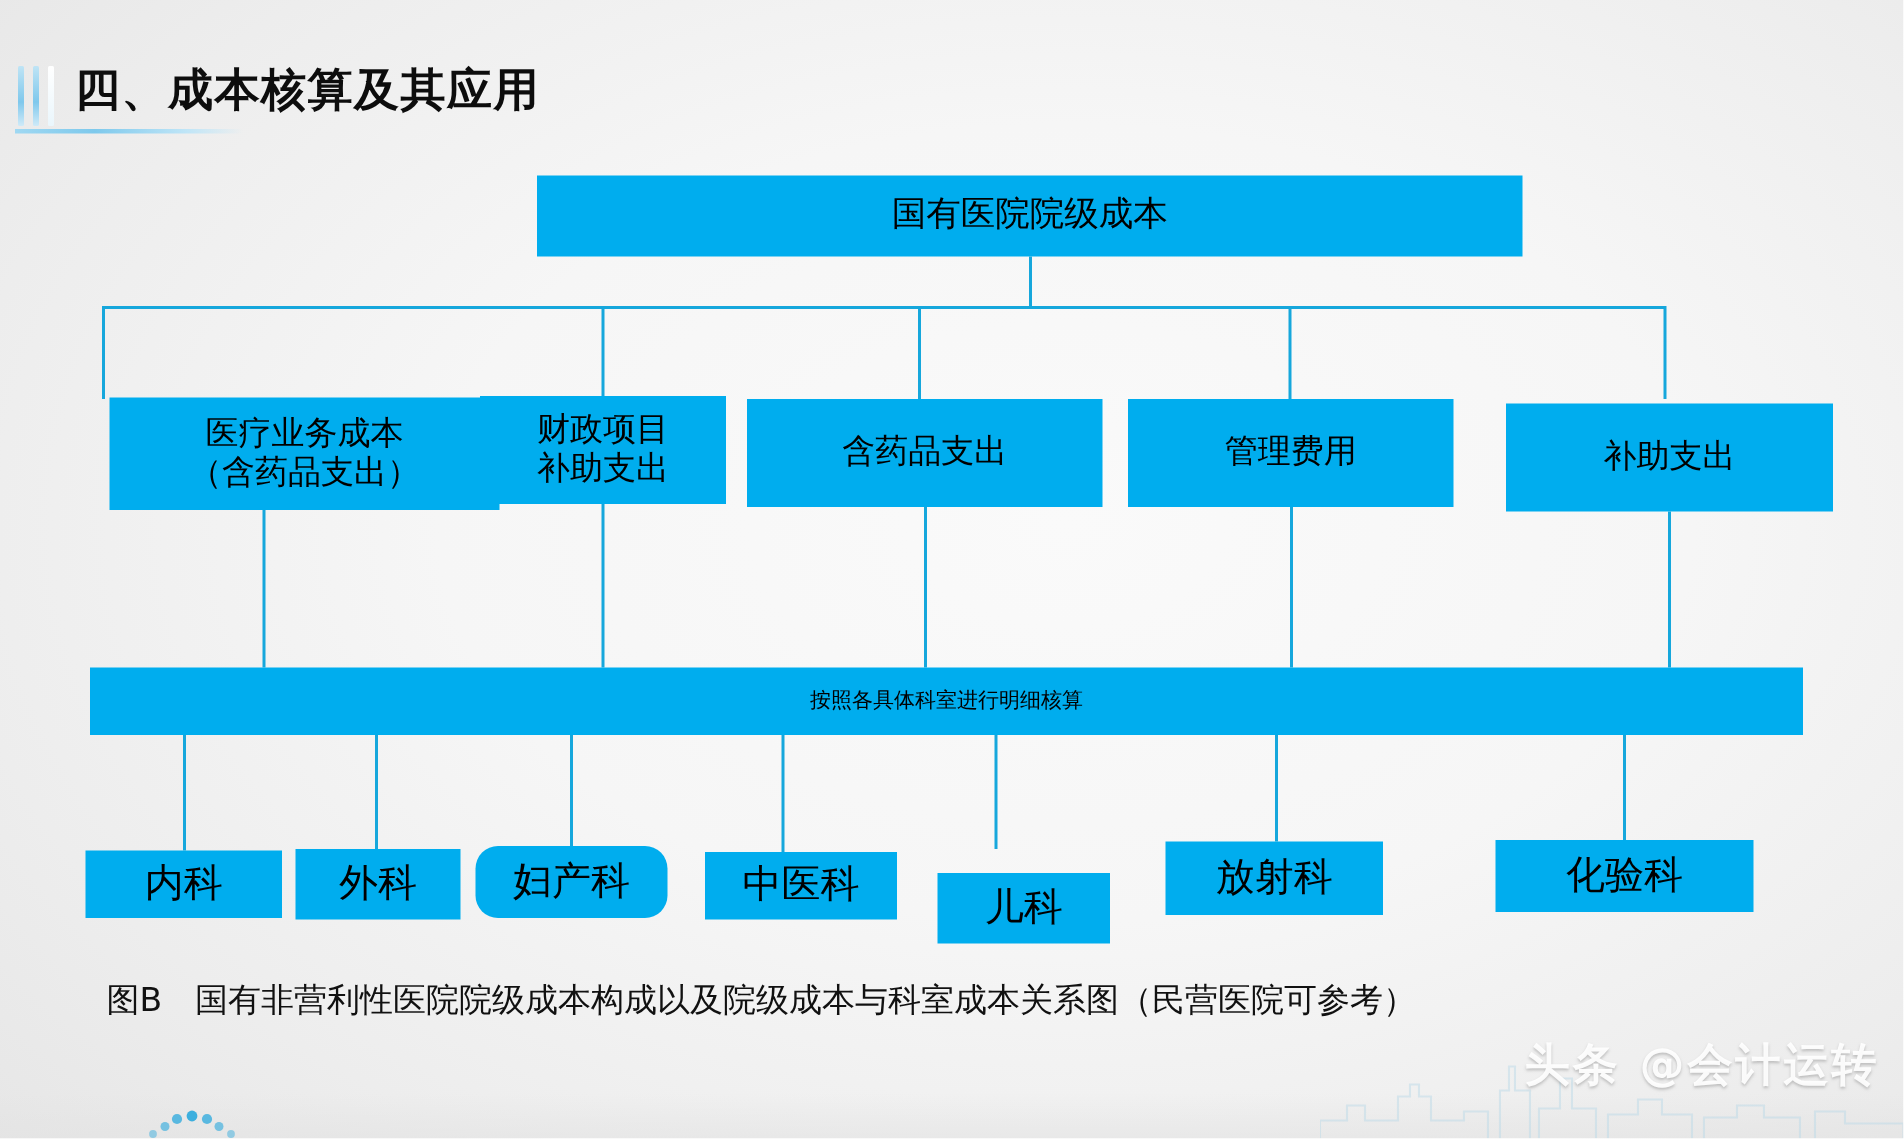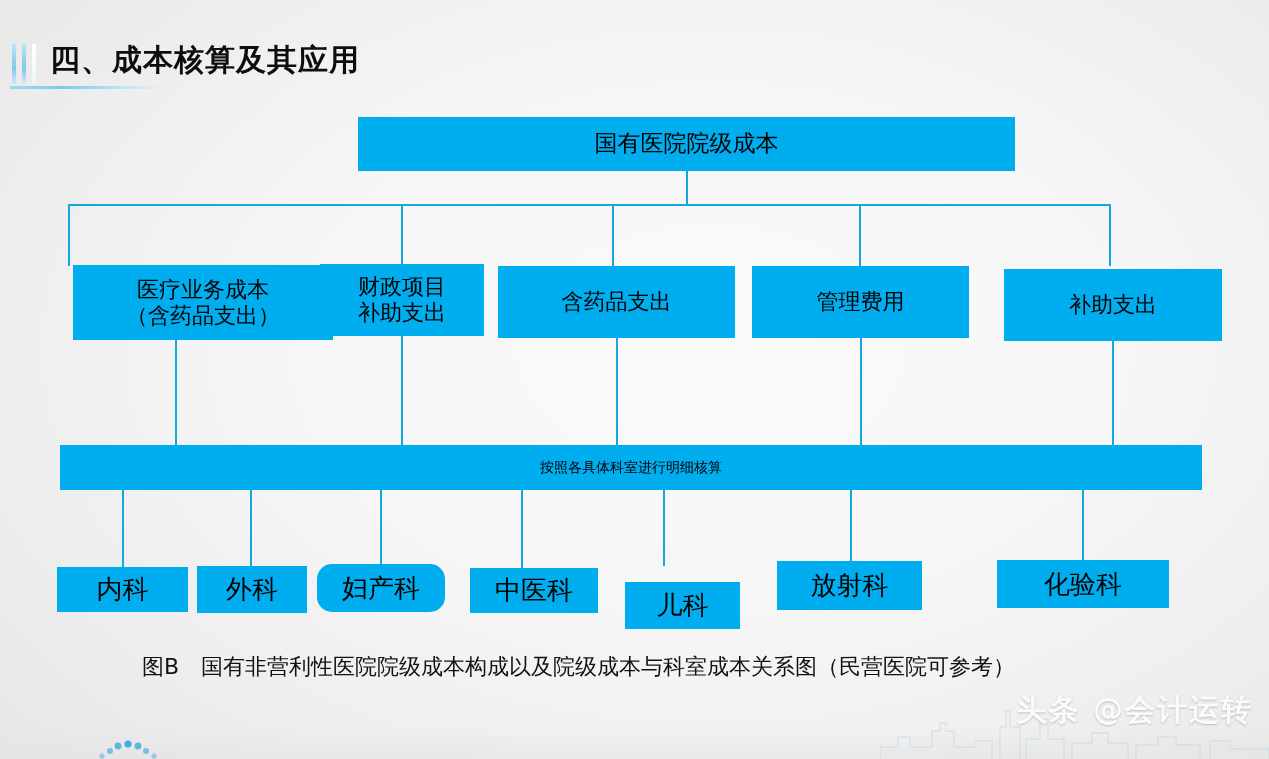--- a/index.html
+++ b/index.html
@@ -98,21 +98,21 @@
     background: #16A7DC;
     z-index: 1;
   }
   .conn.v { width: 2px; }
   .conn.h { height: 2px; }
   
   #caption {
     position: absolute;
     left: 0; top: 652px;
     width: 1015px;
-    text-align: right;
+    text-align: center;
     font-size: 22px;
     color: #111111;
     font-family: "DejaVu Sans", "Liberation Sans", sans-serif;
     white-space: nowrap;
   }
   
   #watermark {
     position: absolute;
     right: 16px; bottom: 28px;
     font-size: 30px;

